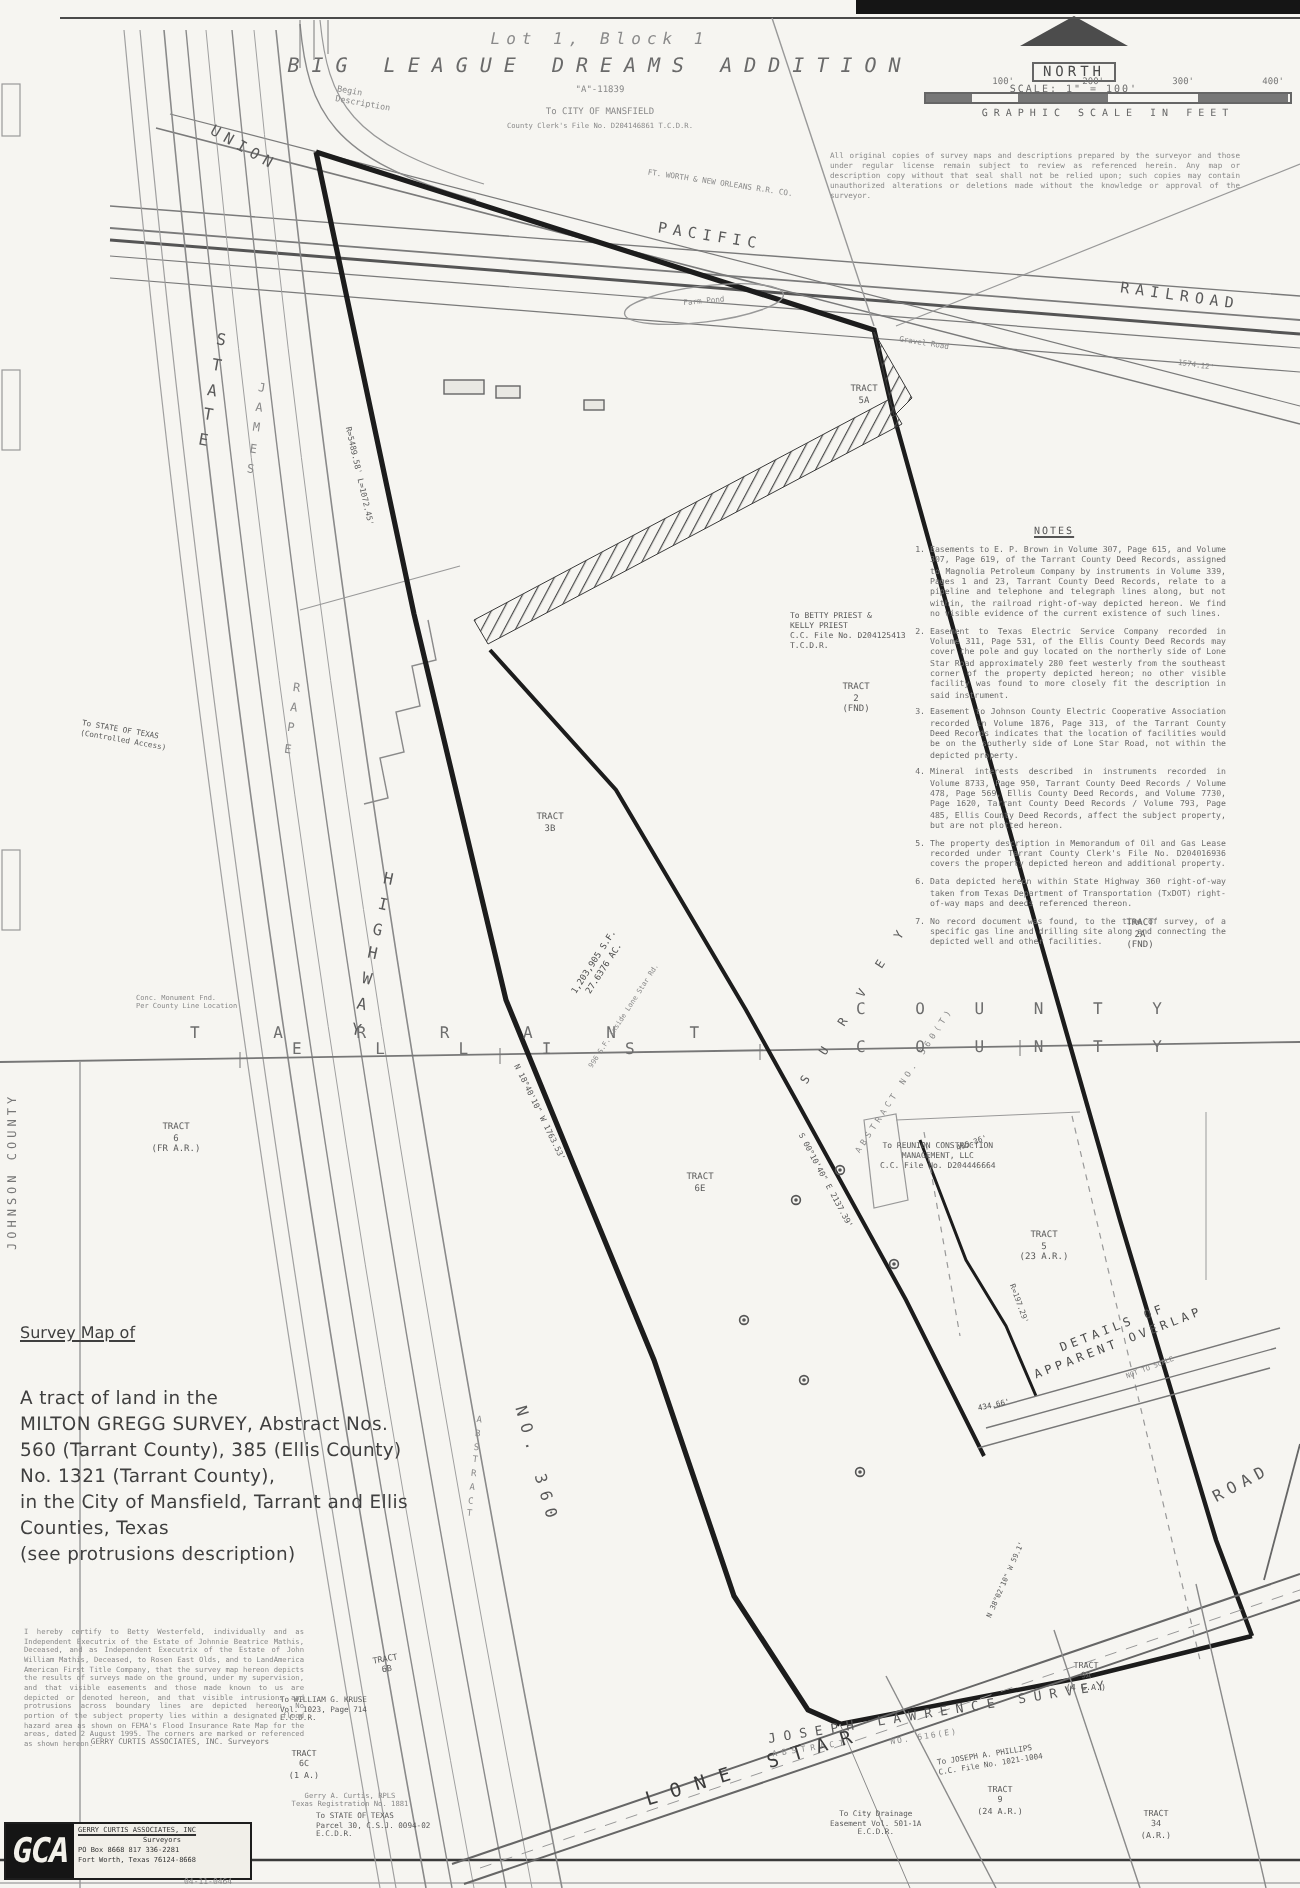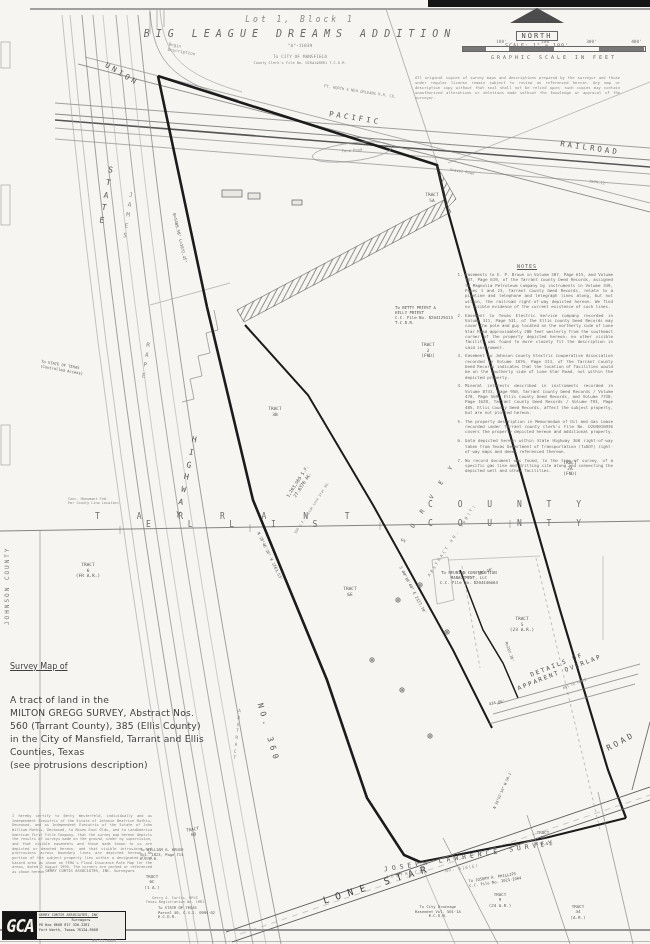--- a/index.html
+++ b/index.html
@@ -330,20 +330,21 @@
     <li>Data depicted hereon within State Highway 360 right-of-way taken from Texas Department of Transportation (TxDOT) right-of-way maps and deeds referenced thereon.</li>
     <li>No record document was found, to the time of survey, of a specific gas line and drilling site along and connecting the depicted well and other facilities.</li>
   </ol>
 </div>
 
 <div id="tblock">
   <div class="hd">Survey Map of</div>
   <div class="ln">A tract of land in the</div>
   <div class="ln">MILTON GREGG SURVEY, Abstract Nos.</div>
   <div class="ln">560 (Tarrant County), 385 (Ellis County)</div>
+  <div class="ln">No. 1321 (Tarrant County),</div>
   <div class="ln">in the City of Mansfield, Tarrant and Ellis</div>
   <div class="ln">Counties, Texas</div>
   <div class="ln">(see protrusions description)</div>
 </div>
 
 <div id="cert">I hereby certify to Betty Westerfeld, individually and as Independent Executrix of the Estate of Johnnie Beatrice Mathis, Deceased, and as Independent Executrix of the Estate of John William Mathis, Deceased, to Rosen East Olds, and to LandAmerica American First Title Company, that the survey map hereon depicts the results of surveys made on the ground, under my supervision, and that visible easements and those made known to us are depicted or denoted hereon, and that visible intrusions and protrusions across boundary lines are depicted hereon. No portion of the subject property lies within a designated flood hazard area as shown on FEMA's Flood Insurance Rate Map for the areas, dated 2 August 1995. The corners are marked or referenced as shown hereon.</div>
 <div id="firm">GERRY CURTIS ASSOCIATES, INC.   Surveyors</div>
 <div id="rpls">Gerry A. Curtis, RPLS
 Texas Registration No. 1881</div>
 

